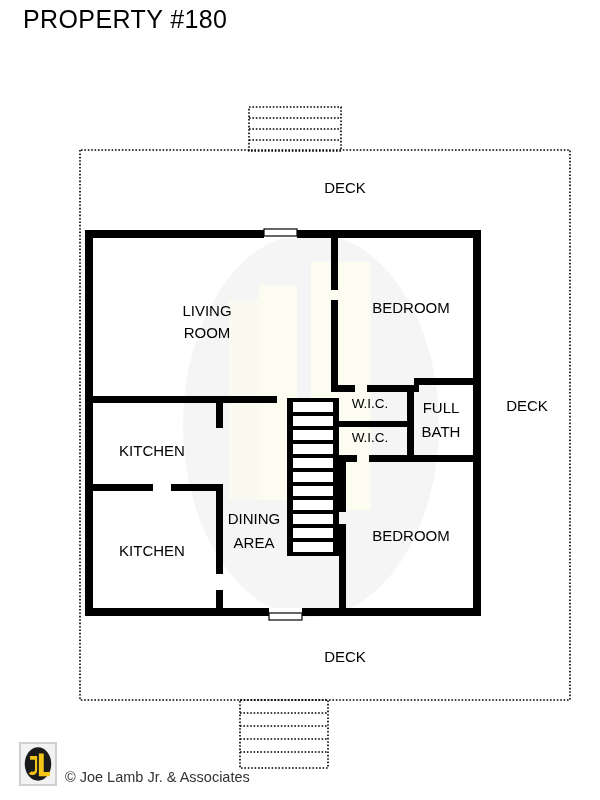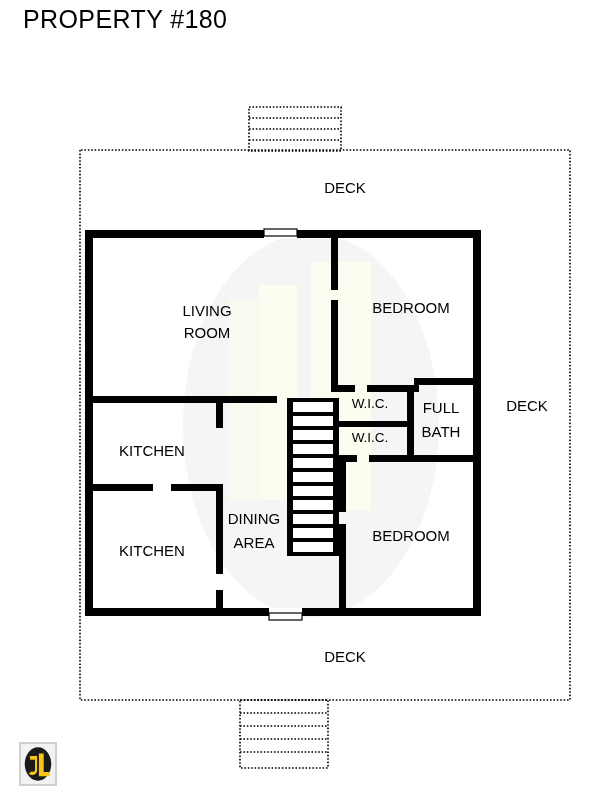--- a/index.html
+++ b/index.html
@@ -251,15 +251,16 @@
       <div class="logo-inner">
         <svg viewBox="0 0 34 40" width="100%" height="100%">
           <ellipse cx="17" cy="20" rx="15" ry="19" fill="#1a1a1a"></ellipse>
 
           <path d="M8 11 h8 v16 a5.5 5.5 0 0 1 -9.5 3.8 l3.4 -2.6 a2.2 2.2 0 0 0 3.7 -1.5 v-11.5 h-5.6 z" fill="#f5c518"></path>
 
           <path d="M18 8 h5.5 v21 h7 v5 h-12.5 z" fill="#f5c518"></path>
         </svg>
       </div>
     </div>
+    <div class="copyright">© Joe Lamb Jr. &amp; Associates</div>
   </div>
 
 </div>
 
 </body></html>

